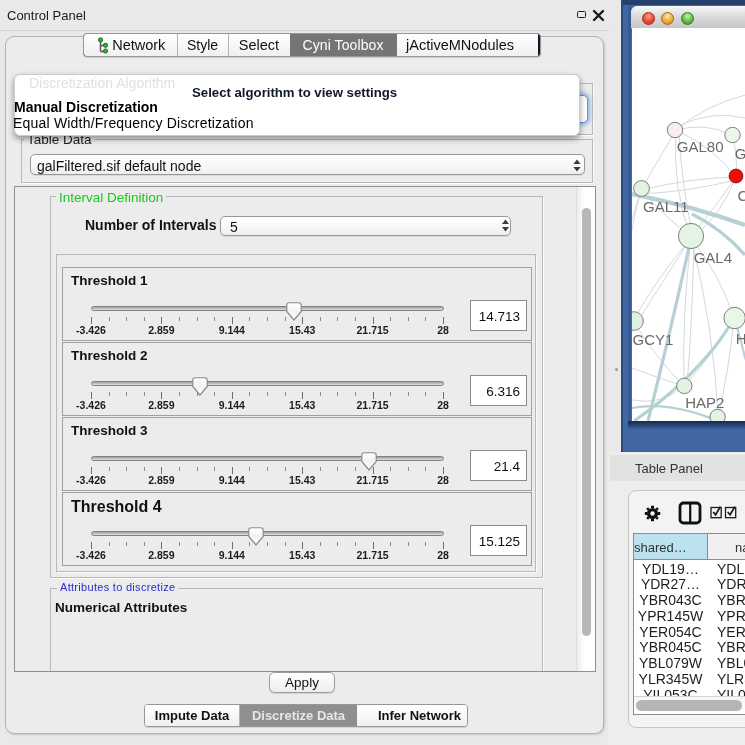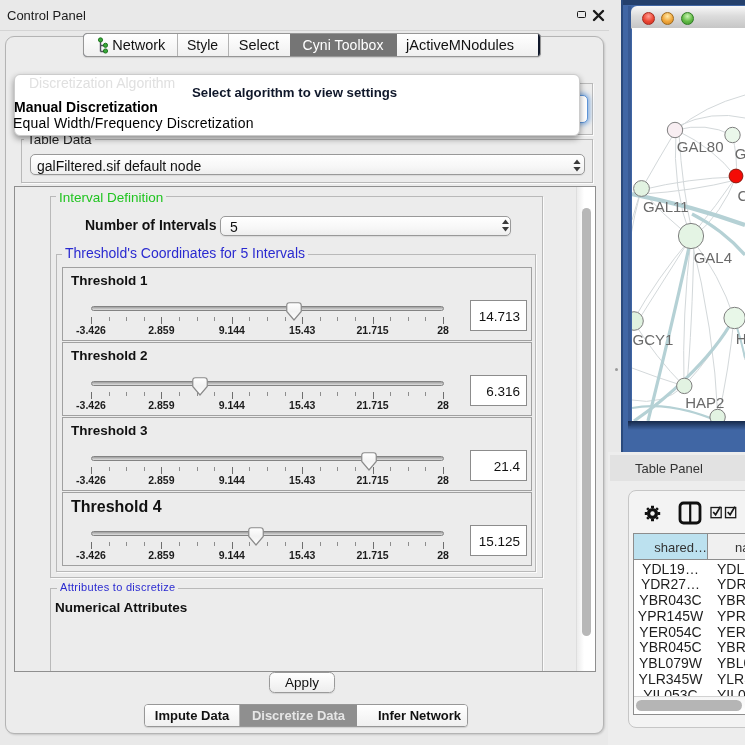--- a/index.html
+++ b/index.html
@@ -70,21 +70,20 @@
 
   <div class="abs" style="left:70px;top:30px;font-size:14px;font-weight:bold;color:#111;">Number of Intervals</div>
   <div class="combo" style="left:205px;top:29px;width:289px;height:18px;"></div>
   <div class="cbtext" style="left:215px;top:31.5px;">5</div>
   <svg class="abs" style="left:486px;top:31.5px;" width="9" height="13" viewBox="0 0 9 13">
     <path d="M4.5,0.5 L8,5 H1 Z" fill="#3a3a3a"></path>
       <path d="M4.5,12.5 L1,8 H8 Z" fill="#3a3a3a"></path>
   </svg>
 
   <div class="abs etch" style="left:41px;top:67px;width:478px;height:316px;"></div>
-  <div class="ttl" style="left:47px;top:60px;font-size:14px;color:#2a2ad0;">Threshold's Coordinates for 5 Intervals</div>
 
   <div class="abs" style="left:47px;top:80px;width:468px;height:72px;border:1px solid #a0a0a0;">
     <div class="abs" style="left:8px;top:5px;font-size:13.5px;font-weight:bold;color:#111;">Threshold 1</div>
     <div class="abs" style="left:28px;top:37.5px;width:351px;height:3px;border:1px solid #838383;border-radius:3px;background:linear-gradient(#9e9e9e,#e0e0e0);"></div>
     <div class="abs" style="left:28.0px;top:48.5px;width:1px;height:7px;background:#6e6e6e;"></div>
       <div class="abs" style="left:45.6px;top:48.5px;width:1px;height:4.5px;background:#8d8d8d;"></div>
       <div class="abs" style="left:63.2px;top:48.5px;width:1px;height:4.5px;background:#8d8d8d;"></div>
       <div class="abs" style="left:80.8px;top:48.5px;width:1px;height:4.5px;background:#8d8d8d;"></div>
       <div class="abs" style="left:98.4px;top:48.5px;width:1px;height:7px;background:#6e6e6e;"></div>
       <div class="abs" style="left:116.0px;top:48.5px;width:1px;height:4.5px;background:#8d8d8d;"></div>
@@ -383,21 +382,21 @@
   <g fill="none" stroke="#1a1a1a">
     <rect x="1" y="2.5" width="10.2" height="10.2" stroke-width="1.3"></rect>
     <rect x="15.5" y="2.5" width="10.2" height="10.2" stroke-width="1.3"></rect>
     <path d="M3.2,7 L5.6,9.8 L10.4,1.6" stroke-width="1.7"></path>
     <path d="M17.7,7 L20.1,9.8 L24.9,1.6" stroke-width="1.7"></path>
   </g>
 </svg>
 
 <div class="abs" style="left:633px;top:533px;width:112px;height:180px;background:#fff;border:1px solid #8d8d8d;border-right:none;overflow:hidden;">
   <div class="abs" style="left:0;top:0;width:73px;height:25px;background:#bce1ef;border-right:1px solid #8d8d8d;border-bottom:1px solid #8d8d8d;
-       text-align:right;font-size:13px;line-height:28px;color:#333;">shared…</div>
+       text-align:left;font-size:13px;line-height:28px;color:#333;">shared…</div>
   <div class="abs" style="left:74px;top:0;width:45px;height:25px;background:#f0f0f0;border-bottom:1px solid #8d8d8d;
        font-size:13px;line-height:28px;color:#333;padding-left:27px;">na</div>
   <div class="abs" style="left:0;top:27.5px;width:73px;text-align:center;font-size:14px;line-height:15.8px;color:#1e1e1e;">
     YDL19…<br>YDR27…<br>YBR043C<br>YPR145W<br>YER054C<br>YBR045C<br>YBL079W<br>YLR345W<br>YIL053C</div>
   <div class="abs" style="left:83px;top:27.5px;width:60px;font-size:14px;line-height:15.8px;color:#1e1e1e;white-space:nowrap;">
     YDL1<br>YDR2<br>YBR0<br>YPR1<br>YER0<br>YBR0<br>YBL0<br>YLR3<br>YIL0</div>
 
   <div class="abs" style="left:0;bottom:0;width:112px;height:17px;background:linear-gradient(#f6f6f6,#ffffff);border-top:1px solid #d2d2d2;"></div>
   <div class="abs" style="left:2px;bottom:3.5px;width:106px;height:11px;background:#b5b5b5;border-radius:5.5px;"></div>
 </div>

